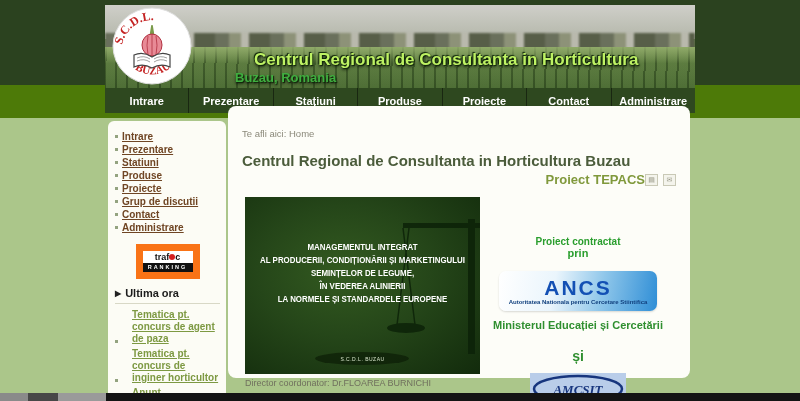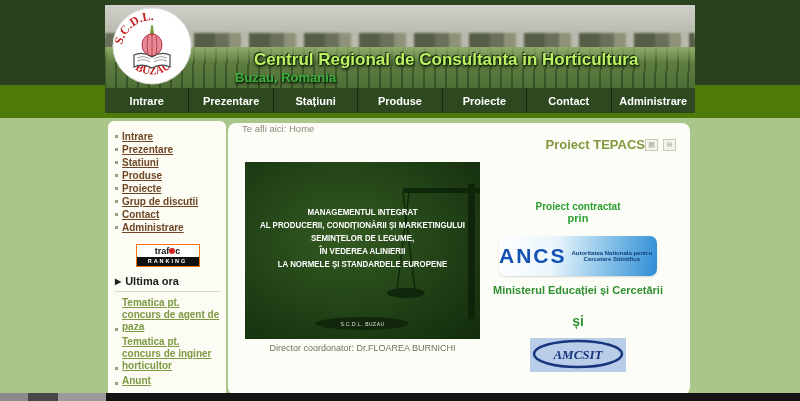--- a/index.html
+++ b/index.html
@@ -33,33 +33,33 @@
            color:#ffffff; font-size:11px; font-weight:bold; text-decoration:none;
            border-left:1px solid rgba(0,0,0,.45); }
   .nav a:first-child { border-left:none; }
 
   
   .sidebar { position:absolute; left:108px; top:121px; width:118px; height:280px;
              background:#fcfcf5; border-radius:6px 6px 0 0; padding:9px 6px 0 7px; }
   .side-menu a { display:flex; align-items:baseline; gap:4px; font-size:10px; font-weight:bold;
              color:#6f4523; text-decoration:underline; line-height:13px; }
   .sq-bullet { display:inline-block; width:3px; height:3px; background:#93a37f; flex:none; position:relative; top:-2px; }
-  .trafic-badge { width:64px; margin:10px auto 8px; border:1px solid #f97316; cursor:pointer; }
+  .trafic-badge { width:64px; margin:10px auto 8px; border:7px solid #f97316; cursor:pointer; }
   .trafic-top { background:#ffffff; color:#111; font-weight:bold; font-size:9px; text-align:center; line-height:12px; }
   .trafic-dot { display:inline-block; width:6px; height:6px; border-radius:50%; background:#d42020; }
   .trafic-bottom { background:#111; color:#fff; font-size:5.5px; letter-spacing:2px; text-align:center; line-height:9px; font-weight:bold; }
   .side-section-title { display:flex; gap:4px; align-items:center; font-size:11px; font-weight:bold; color:#1c1c1c; margin-top:8px; }
   .arrow-icon { font-size:8px; color:#222; }
   .side-hr { border:none; border-top:1px solid #d8d8c6; margin:4px 0 5px; }
-  .side-links a { display:flex; align-items:flex-end; gap:4px; font-size:10px; font-weight:bold;
+  .side-links a { display:flex; align-items:flex-end; gap:14px; font-size:10px; font-weight:bold;
              color:#7d9942; text-decoration:underline; line-height:12px; margin-bottom:3px; }
 
   
-  .main { position:absolute; left:228px; top:123px; width:462px; height:272px;
-          background:#fdfdf8; border-radius:8px; padding:0 14px; }
+  .main { position:absolute; left:228px; top:106px; width:462px; height:272px;
+          background:#fdfdf8; border-radius:8px; padding:22px 14px; }
   .breadcrumb { font-size:9.5px; color:#8b897a; }
   .page-heading { margin-top:13px; font-size:15px; font-weight:bold; color:#4b5c3b; }
   .sub-row { display:flex; justify-content:flex-end; align-items:center; margin-top:3px; }
   .sub-heading { font-size:13px; font-weight:bold; color:#80993c; }
   .doc-icons { display:flex; gap:5px; }
   .doc-icon { width:13px; height:12px; border:1px solid #c9c9b6; background:#f4f4ec;
               display:flex; align-items:center; justify-content:center;
               font-size:7px; color:#9a9a8a; cursor:pointer; }
 
   .columns { display:flex; margin-top:10px; }
@@ -67,28 +67,28 @@
   .slide { position:relative; width:235px; height:177px; overflow:hidden;
            background:radial-gradient(ellipse at 42% 42%, #335a20 0%, #254619 45%, #122b0c 100%); }
   .slide-text { position:absolute; top:44px; left:0; width:100%; transform:scaleX(.93); transform-origin:50% 0; }
   .slide-text div { font-size:8.5px; font-weight:bold; color:#ffffff; text-align:center;
                     line-height:13px; white-space:nowrap; }
   .slide-scale { position:absolute; right:0; top:0; }
   .slide-base { position:absolute; left:70px; bottom:9px; width:94px; height:13px;
                 border-radius:50%; background:rgba(8,24,4,.6); }
   .slide-footer { position:absolute; bottom:12px; left:0; width:100%; text-align:center;
                   font-size:5px; color:#d8e6cc; letter-spacing:.5px; }
-  .slide-caption { margin-top:4px; width:235px; text-align:center; font-size:9px; color:#70705e; }
+  .slide-caption { margin-top:4px; width:235px; font-size:9px; color:#70705e; }
 
   .right-col { flex:1; text-align:center; padding-top:39px; }
   .green-h { font-size:10px; font-weight:bold; color:#2a9e2e; }
   .green-s { font-size:11px; font-weight:bold; color:#2a9e2e; }
   .ancs-logo { width:158px; height:40px; margin:12px auto 7px; border-radius:7px;
                background:linear-gradient(100deg,#ffffff 0%,#eaf5fc 35%,#8ec6ea 65%,#2f8ed6 100%);
-               display:flex; flex-direction:row; align-items:center; justify-content:center;
+               display:flex; flex-direction:column; align-items:center; justify-content:center;
                box-shadow:0 1px 2px rgba(0,0,0,.15); }
   .ancs-name { font-size:21px; font-weight:bold; color:#1350b4; letter-spacing:2px; line-height:22px; }
   .ancs-tagline { font-size:6px; font-weight:bold; color:#11407e; }
   .ministry { font-size:11px; font-weight:bold; color:#2f8f2f; line-height:14px; margin-top:2px; }
   .si-sep { font-size:14px; font-weight:bold; color:#2f8f2f; margin-top:16px; }
   .amcsit-logo { width:96px; height:34px; margin:9px auto 3px; background:#b9cde9;
                  display:flex; align-items:center; justify-content:center; }
 
   .bottom-strip { position:absolute; left:0; top:393px; width:800px; height:8px; background:#141414; }
   .tb1 { position:absolute; left:0; top:0; width:28px; height:8px; background:#8a8a8a; }
@@ -207,20 +207,21 @@
 
     <div class="side-section-title">
       <span class="arrow-icon">▶</span>
       <span>Oferte</span>
     </div>
 
   </div>
 
   <div class="main">
     <div class="breadcrumb">Te afli aici: Home</div>
+    <div class="page-heading">Centrul Regional de Consultanta in Horticultura Buzau</div>
     <div class="sub-row">
       <div class="sub-heading">Proiect TEPACS</div>
       <div class="doc-icons">
         <div class="doc-icon">▤</div>
         <div class="doc-icon">✉</div>
       </div>
     </div>
 
     <div class="columns">
       <div class="slide-wrap">

